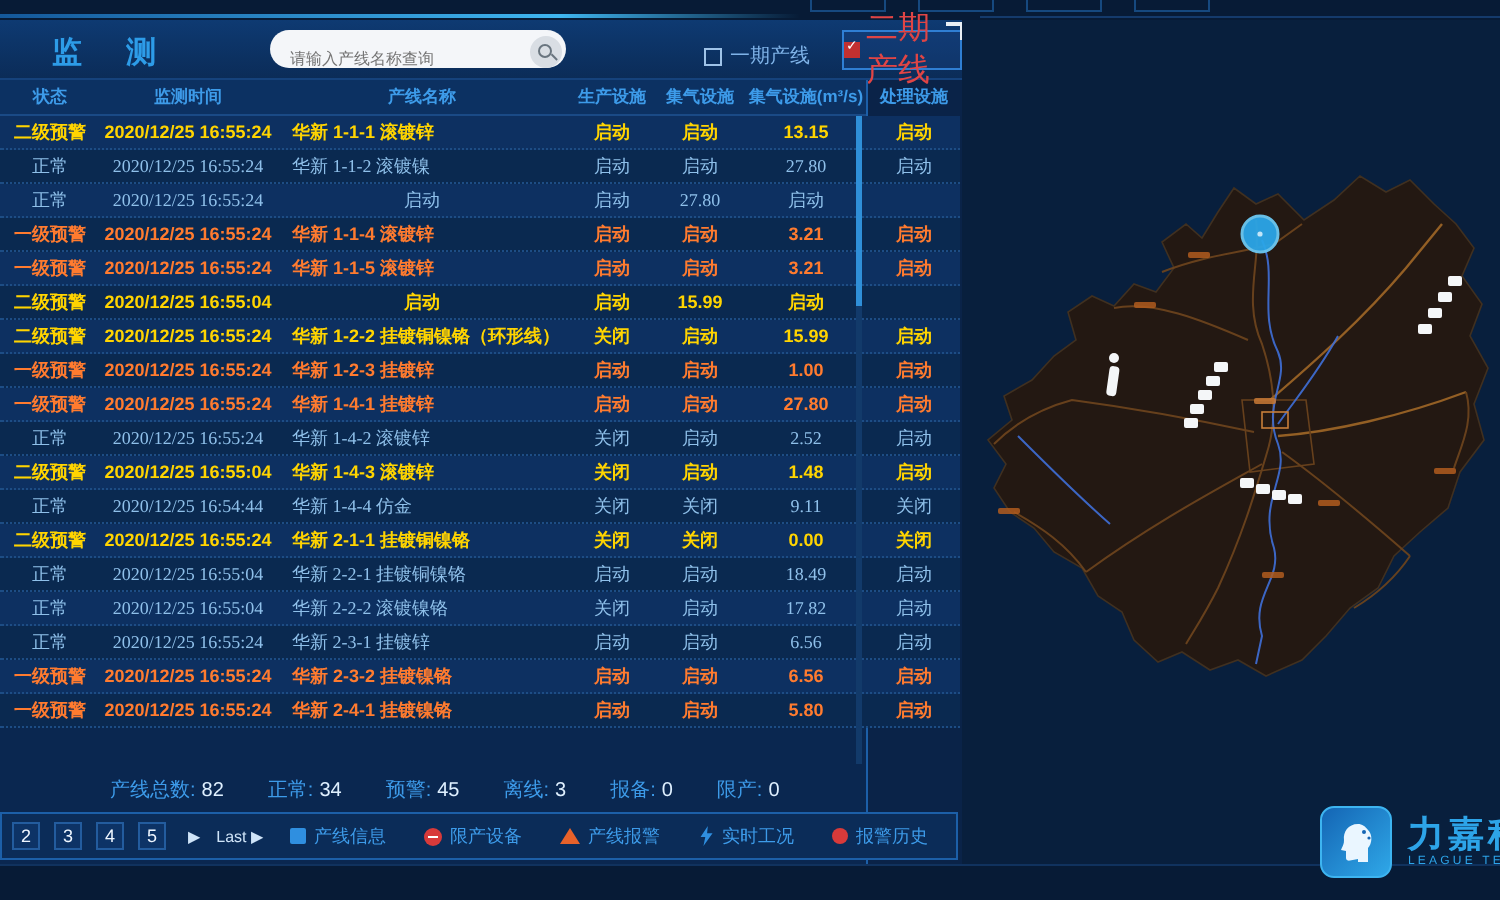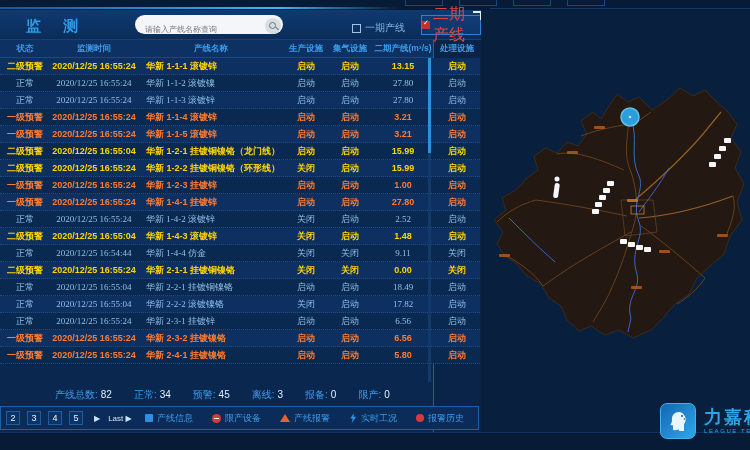--- a/index.html
+++ b/index.html
@@ -137,21 +137,21 @@
   <div class="corner-bracket"></div>
 </div>
 
 <div class="table-panel">
   <div class="grid-row thead">
       <div class="cell">状态</div>
       <div class="cell">监测时间</div>
       <div class="cell">产线名称</div>
       <div class="cell">生产设施</div>
       <div class="cell">集气设施</div>
-      <div class="cell">二期产线(m³/s)</div>
+      <div class="cell">集气设施(m³/s)</div>
       <div class="cell">处理设施</div>
     </div>
   <div class="tbody">
       <div class="grid-row trow warn2">
         <div class="cell c-status">二级预警</div>
         <div class="cell c-time">2020/12/25 16:55:24</div>
         <div class="cell c-name">华新 1-1-1 滚镀锌</div>
         <div class="cell c-prod">启动</div>
         <div class="cell c-gas">启动</div>
         <div class="cell c-eff">13.15</div>
@@ -162,21 +162,20 @@
         <div class="cell c-time">2020/12/25 16:55:24</div>
         <div class="cell c-name">华新 1-1-2 滚镀镍</div>
         <div class="cell c-prod">启动</div>
         <div class="cell c-gas">启动</div>
         <div class="cell c-eff">27.80</div>
         <div class="cell c-treat">启动</div>
       </div>
       <div class="grid-row trow normal">
         <div class="cell c-status">正常</div>
         <div class="cell c-time">2020/12/25 16:55:24</div>
-        <div class="cell c-name">华新 1-1-3 滚镀锌</div>
         <div class="cell c-prod">启动</div>
         <div class="cell c-gas">启动</div>
         <div class="cell c-eff">27.80</div>
         <div class="cell c-treat">启动</div>
       </div>
       <div class="grid-row trow warn1">
         <div class="cell c-status">一级预警</div>
         <div class="cell c-time">2020/12/25 16:55:24</div>
         <div class="cell c-name">华新 1-1-4 滚镀锌</div>
         <div class="cell c-prod">启动</div>
@@ -189,21 +188,20 @@
         <div class="cell c-time">2020/12/25 16:55:24</div>
         <div class="cell c-name">华新 1-1-5 滚镀锌</div>
         <div class="cell c-prod">启动</div>
         <div class="cell c-gas">启动</div>
         <div class="cell c-eff">3.21</div>
         <div class="cell c-treat">启动</div>
       </div>
       <div class="grid-row trow warn2">
         <div class="cell c-status">二级预警</div>
         <div class="cell c-time">2020/12/25 16:55:04</div>
-        <div class="cell c-name">华新 1-2-1 挂镀铜镍铬（龙门线）</div>
         <div class="cell c-prod">启动</div>
         <div class="cell c-gas">启动</div>
         <div class="cell c-eff">15.99</div>
         <div class="cell c-treat">启动</div>
       </div>
       <div class="grid-row trow warn2">
         <div class="cell c-status">二级预警</div>
         <div class="cell c-time">2020/12/25 16:55:24</div>
         <div class="cell c-name">华新 1-2-2 挂镀铜镍铬（环形线）</div>
         <div class="cell c-prod">关闭</div>

